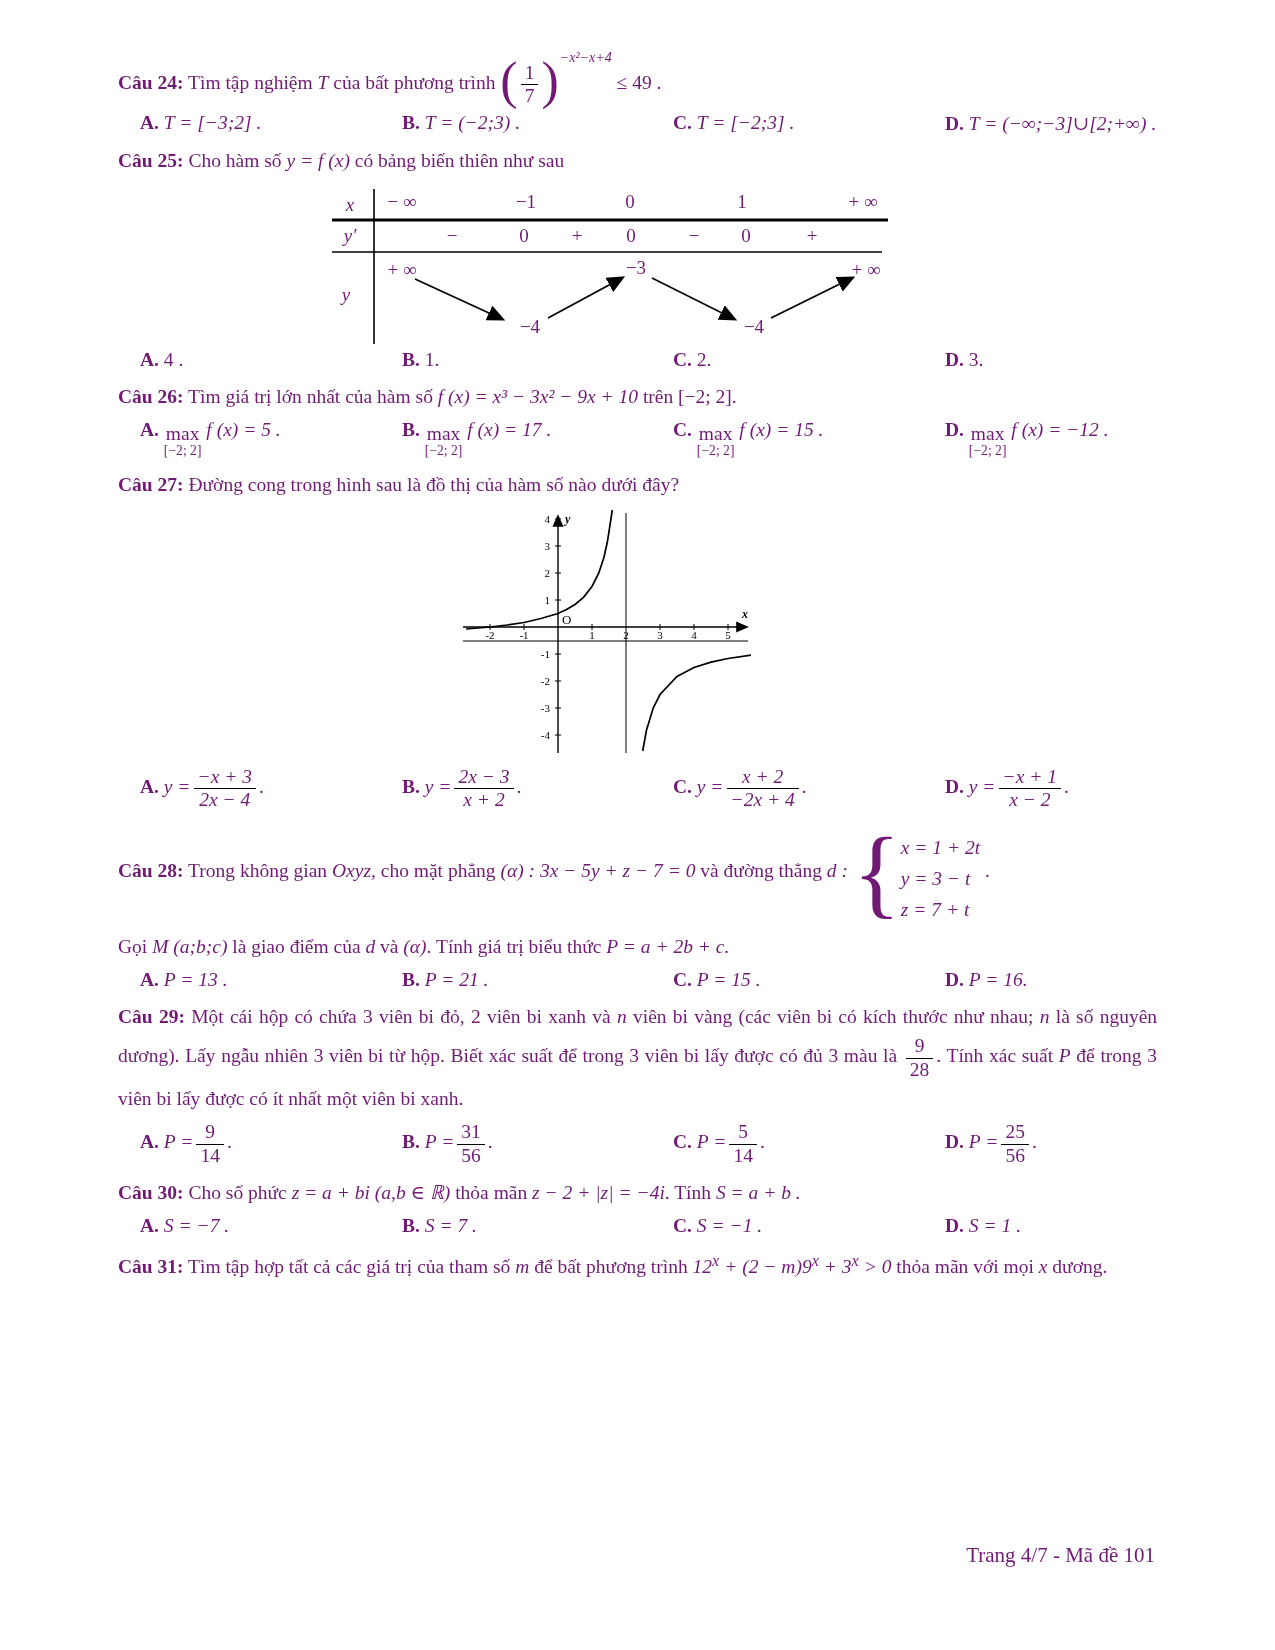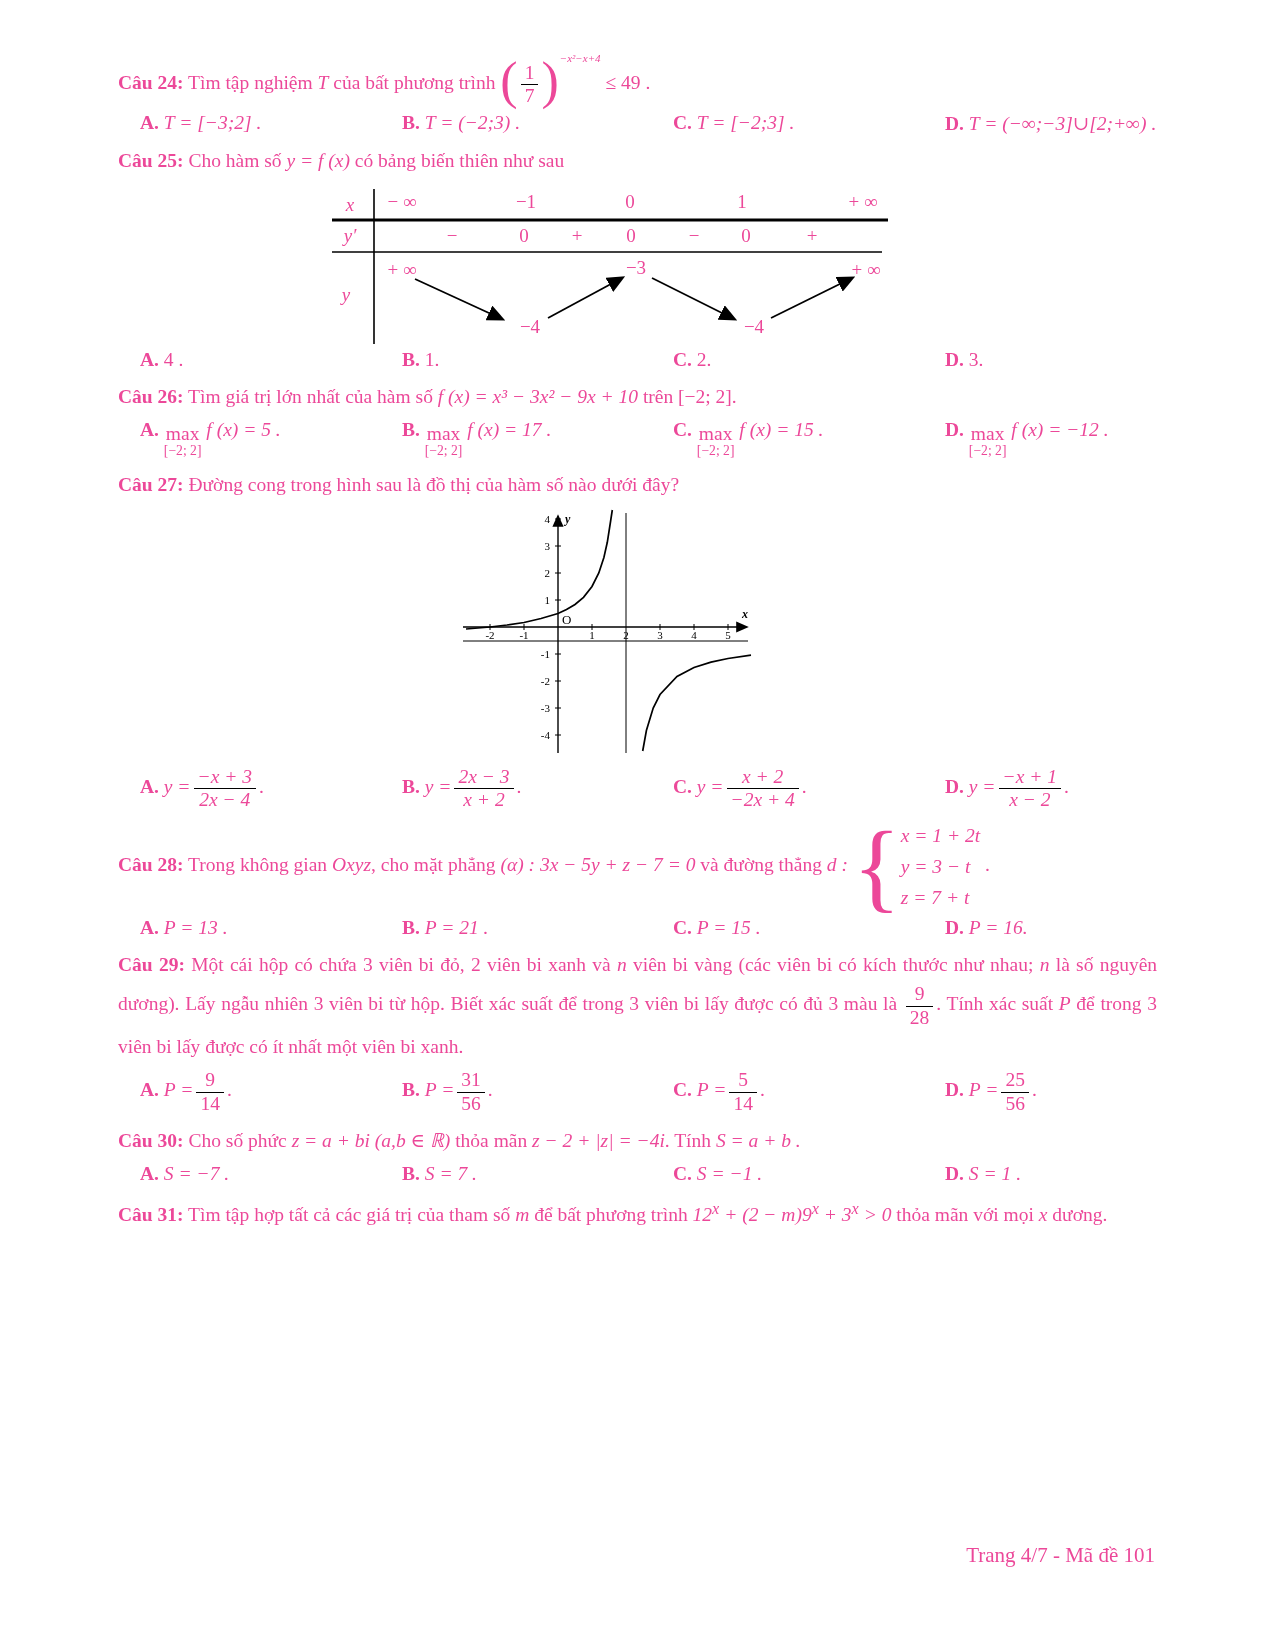--- a/index.html
+++ b/index.html
@@ -1,40 +1,40 @@
 <!DOCTYPE html>
 <html><head>
 <meta charset="utf-8">
 <style>
   html,body{margin:0;padding:0;background:#888;}
   .page{width:1275px;height:1650px;background:#fff;position:relative;overflow:hidden;
-        font-family:"Liberation Serif","DejaVu Serif",serif;font-size:19.5px;color:#ec4899;}
+        font-family:"Liberation Serif","DejaVu Serif",serif;font-size:19.5px;color:#701a75;}
   .content{padding:58px 118px 0 118px;}
   .q{margin-bottom:4px;}
   .qtext{margin:4px 0;line-height:1.85;text-align:justify;}
   .qlabel{font-weight:bold;}
   .fm{font-style:italic;}
   .rm{font-style:normal;}
   .opts{display:grid;grid-template-columns:262px 271px 272px 1fr;padding-left:22px;margin:4px 4px 8px 0;align-items:center;}
   .opt{white-space:nowrap;}
   .opt b{font-weight:bold;}
   
   .frac{display:inline-block;vertical-align:middle;text-align:center;line-height:1.15;padding:0 3px;}
   .frac .num{display:block;padding:0 4px;}
   .frac .den{display:block;padding:0 4px;border-top:1.4px solid #000;}
   
   .bigp{font-size:52px;line-height:0;vertical-align:-0.16em;font-weight:400;}
-  .expsup{position:relative;top:-27px;font-size:11px;margin-left:1px;}
+  .expsup{position:relative;top:-27px;font-size:14px;margin-left:1px;}
   
   .maxstack{display:inline-block;text-align:center;vertical-align:-1.0em;line-height:1.05;}
   .maxstack .mx{display:block;font-style:normal;text-align:center;}
   .maxstack .msub{display:block;font-size:0.70em;font-style:normal;}
   
   .brace{font-size:100px;line-height:0;vertical-align:middle;font-weight:400;}
-  .sys{display:inline-block;vertical-align:middle;line-height:1.6;text-align:left;font-style:italic;}
+  .sys{display:inline-block;vertical-align:middle;line-height:1.6;text-align:left;font-style:italic;margin-top:12px;}
   
   .vartable{position:relative;width:560px;height:158px;margin:8px 0 2px 212px;font-size:19px;}
   .vartable .tv{position:absolute;transform:translate(-50%,-50%);white-space:nowrap;font-style:italic;}
   .vartable .tn{font-style:normal;}
   
   .graphwrap{margin:4px 0 2px 335px;width:300px;}
   .footer{position:absolute;right:120px;bottom:82px;font-size:21px;}
   svg text{font-family:"Liberation Serif","DejaVu Serif",serif;}
 </style>
 </head>
@@ -199,20 +199,29 @@
     <p class="qtext">
       <b class="qlabel">Câu 28:</b>
       <span>Trong không gian</span>
       <span class="fm">Oxyz</span><span>, cho mặt phẳng</span>
       <span class="fm">(α) : 3x − 5y + z − 7 = 0</span>
       <span>và đường thẳng</span>
       <span class="fm">d :</span>
       <span class="brace">{</span><span class="sys"><span style="display:block;">x = 1 + 2t</span><span style="display:block;">y = 3 − t</span><span style="display:block;">z = 7 + t</span></span>
       <span class="rm">.</span>
     </p>
+    <p class="qtext">
+      <span>Gọi</span>
+      <span class="fm">M (a;b;c)</span>
+      <span>là giao điểm của</span>
+      <span class="fm">d</span>
+      <span>và</span>
+      <span class="fm">(α)</span><span>. Tính giá trị biểu thức</span>
+      <span class="fm">P = a + 2b + c.</span>
+    </p>
     <div class="opts">
       <span class="opt"><b>A.</b> <span class="fm">P = 13 .</span></span>
       <span class="opt"><b>B.</b> <span class="fm">P = 21 .</span></span>
       <span class="opt"><b>C.</b> <span class="fm">P = 15 .</span></span>
       <span class="opt"><b>D.</b> <span class="fm">P = 16.</span></span>
     </div>
   </div>
 
   <div class="q">
     <p class="qtext">

